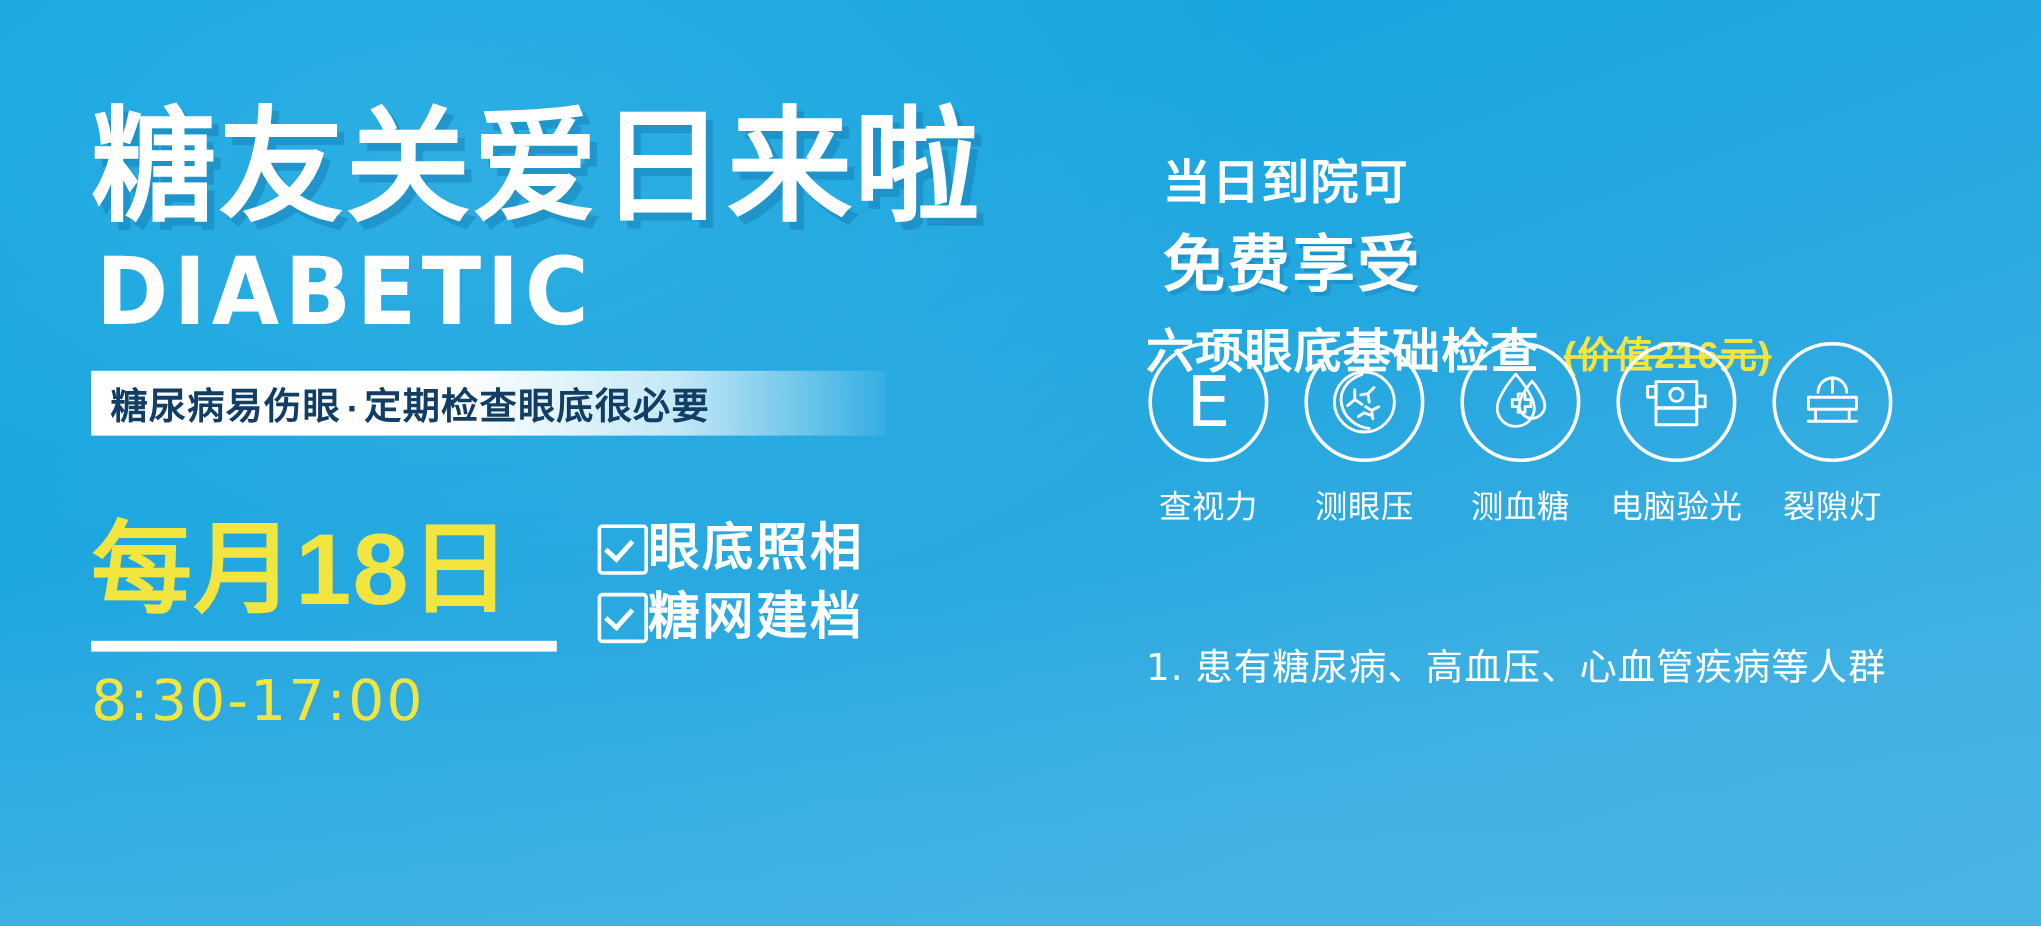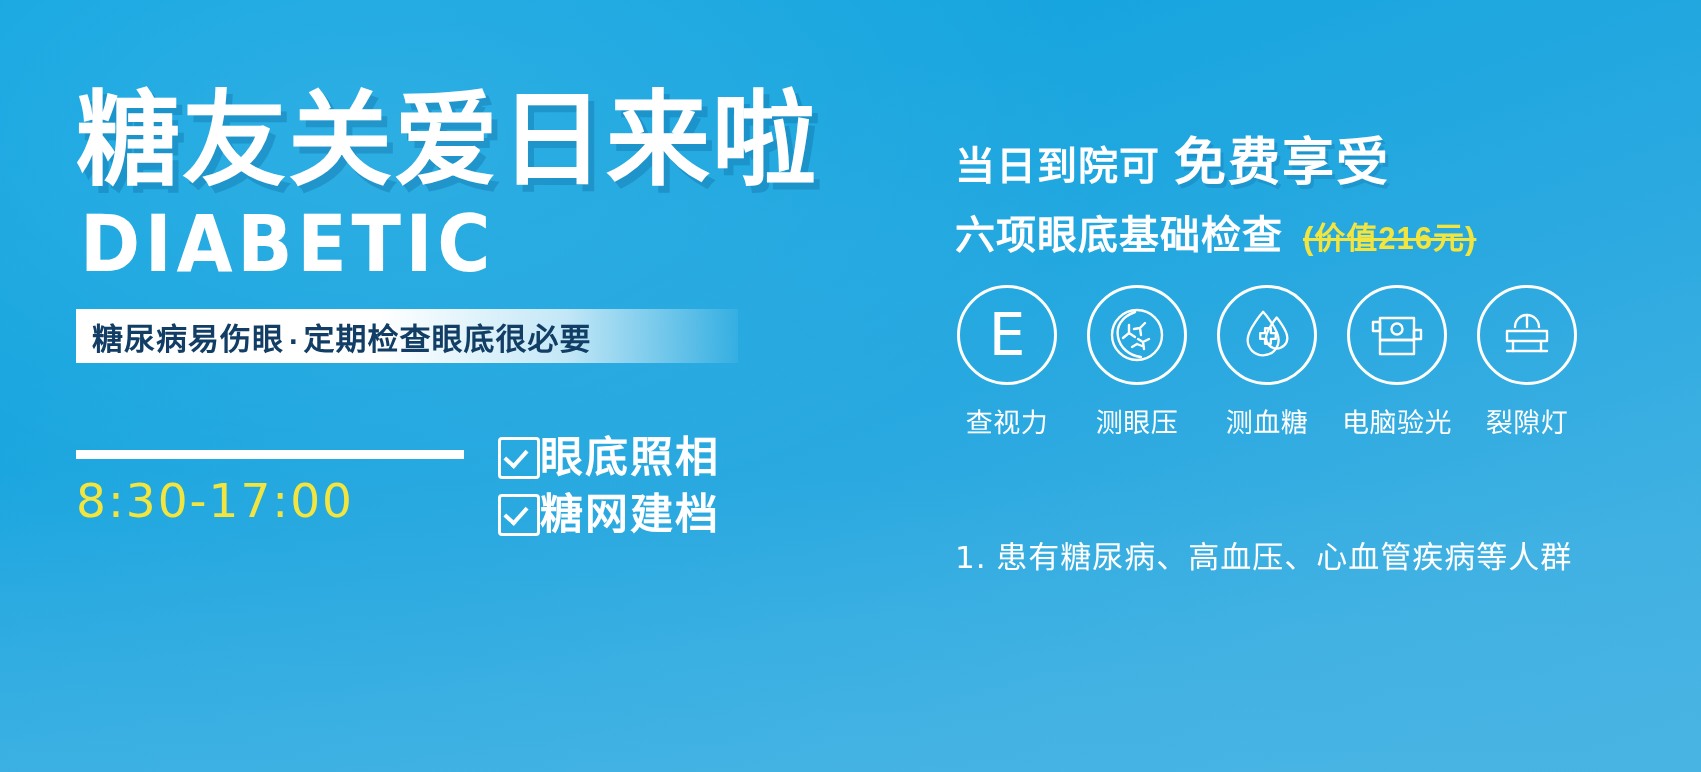--- a/index.html
+++ b/index.html
@@ -152,20 +152,21 @@
   .right-col {
     position: absolute;
     left: 955px;
     top: 120px;
     width: 690px;
   }
   .offer-line1 {
     display: flex;
     align-items: baseline;
     white-space: nowrap;
+    flex-direction: column;
   }
   .offer-small {
     font-size: 40px;
     font-weight: 700;
     color: #ffffff;
     letter-spacing: 1px;
   }
   .offer-big {
     font-size: 52px;
     font-weight: 700;
@@ -268,20 +269,21 @@
   <div class="left-col">
     <div class="headline-cn">糖友关爱日来啦</div>
     <div class="headline-en">DIABETIC</div>
     <div class="subtitle-bar">
       <span class="subtitle-text">糖尿病易伤眼·定期检查眼底很必要</span>
     </div>
   </div>
 
   <div class="row-date">
     <div class="date-block">
+      <div class="date-big">每月18日</div>
       <div class="date-rule"></div>
       <div class="date-time">8:30-17:00</div>
     </div>
 
     <div class="check-block">
       <div class="check-item">
         <span class="check-box"></span>
         <span class="check-label">眼底照相</span>
       </div>
       <div class="check-item">

